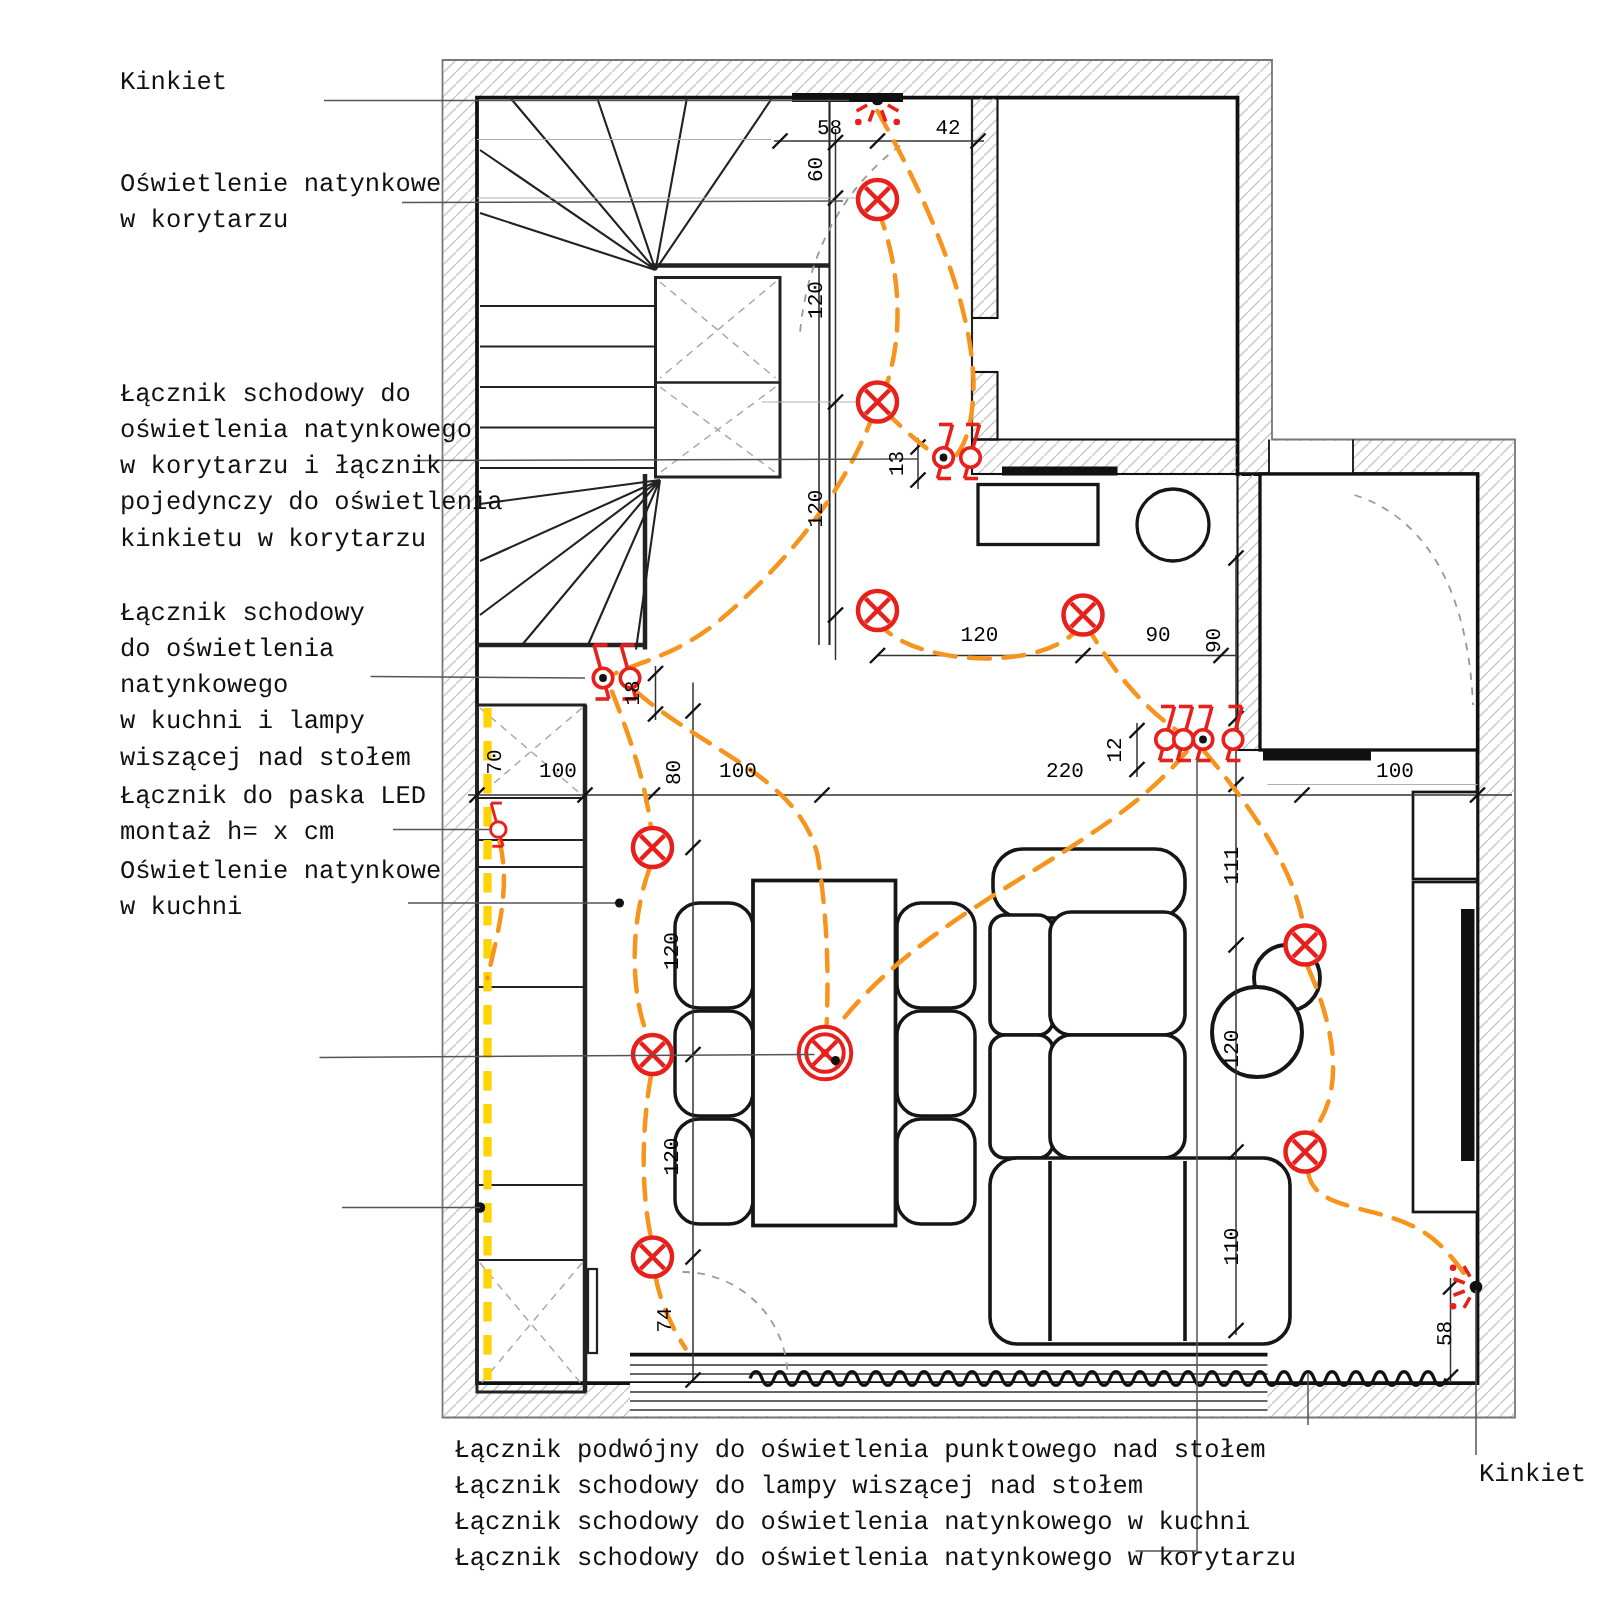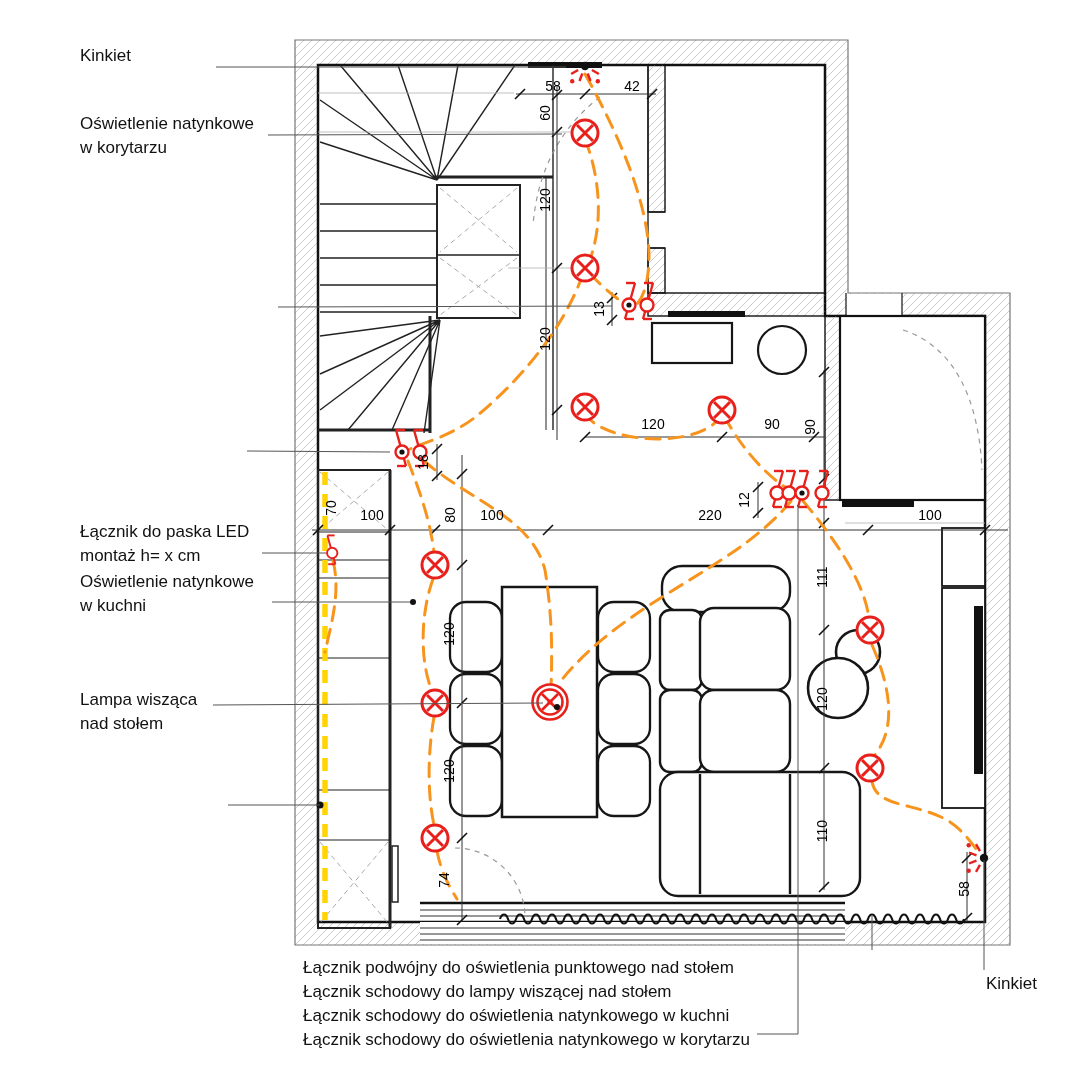--- a/index.html
+++ b/index.html
@@ -1,17 +1,17 @@
 <!DOCTYPE html>
 <html><head>
 <meta charset="utf-8">
 <style>
   html,body{margin:0;padding:0;background:#fff;}
   #stage{position:relative;width:1080px;height:1080px;background:#fff;overflow:hidden;
-         font-family:Liberation Sans, sans-serif;}
+         font-family:Liberation Mono, monospace;}
   #plan-svg{position:absolute;left:0;top:0;}
   .lbl{position:absolute;font-size:17px;line-height:1.42;color:#111;white-space:pre-line;}
   .dim{position:absolute;font-size:14px;color:#000;transform:translate(-50%,-50%);white-space:nowrap;}
   .dimv{position:absolute;font-size:14px;color:#000;transform:translate(-50%,-50%) rotate(-90deg);white-space:nowrap;}
 </style>
 </head>
 <body>
 
 <div id="stage">
 
@@ -282,26 +282,34 @@
     <line x1="872" y1="950" x2="872" y2="916"></line>
     <line x1="984" y1="970" x2="984" y2="860"></line>
   </g>
   <circle cx="413" cy="602" r="3" fill="#111"></circle>
   <circle cx="557" cy="707" r="3" fill="#111"></circle>
 </svg>
 
 <div class="lbl" style="left:80px;top:44px">Kinkiet</div>
 <div class="lbl" style="left:80px;top:112px">Oświetlenie natynkowe
 w korytarzu</div>
+<div class="lbl" style="left:80px;top:252px">Łącznik schodowy do
+oświetlenia natynkowego
+w korytarzu i łącznik
+pojedynczy do oświetlenia
+kinkietu w korytarzu</div>
+<div class="lbl" style="left:80px;top:398px">Łącznik schodowy
+do oświetlenia
+natynkowego
+w kuchni i lampy
+wiszącej nad stołem</div>
 <div class="lbl" style="left:80px;top:520px">Łącznik do paska LED
 montaż h= x cm</div>
 <div class="lbl" style="left:80px;top:570px">Oświetlenie natynkowe
 w kuchni</div>
-<div class="lbl" style="left:80px;top:688px">Lampa wisząca
-nad stołem</div>
 <div class="lbl" style="left:303px;top:956px">Łącznik podwójny do oświetlenia punktowego nad stołem
 Łącznik schodowy do lampy wiszącej nad stołem
 Łącznik schodowy do oświetlenia natynkowego w kuchni
 Łącznik schodowy do oświetlenia natynkowego w korytarzu</div>
 <div class="lbl" style="left:986px;top:972px">Kinkiet</div>
 
 <div class="dim" style="left:553px;top:86px">58</div>
 <div class="dim" style="left:632px;top:86px">42</div>
 <div class="dimv" style="left:545px;top:113px">60</div>
 <div class="dimv" style="left:545px;top:200px">120</div>

